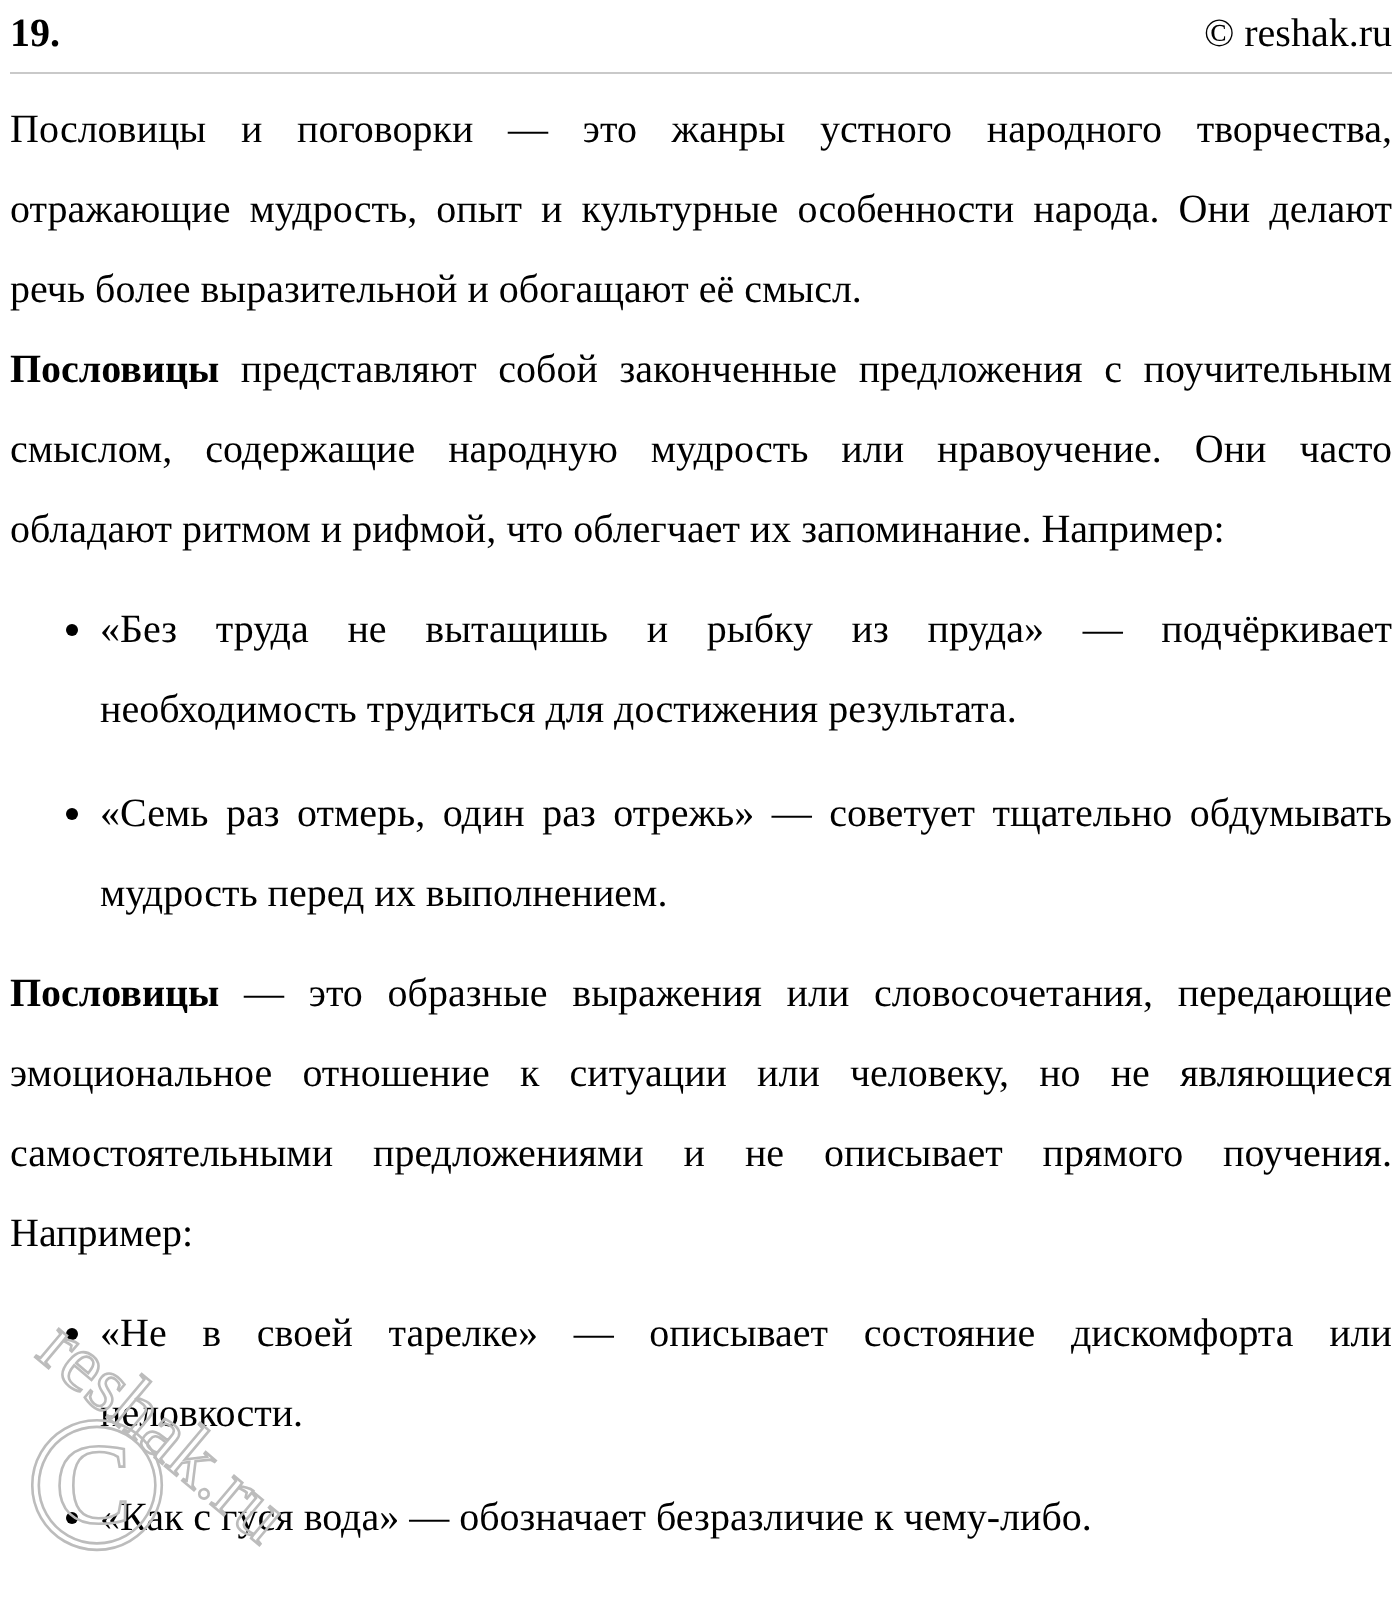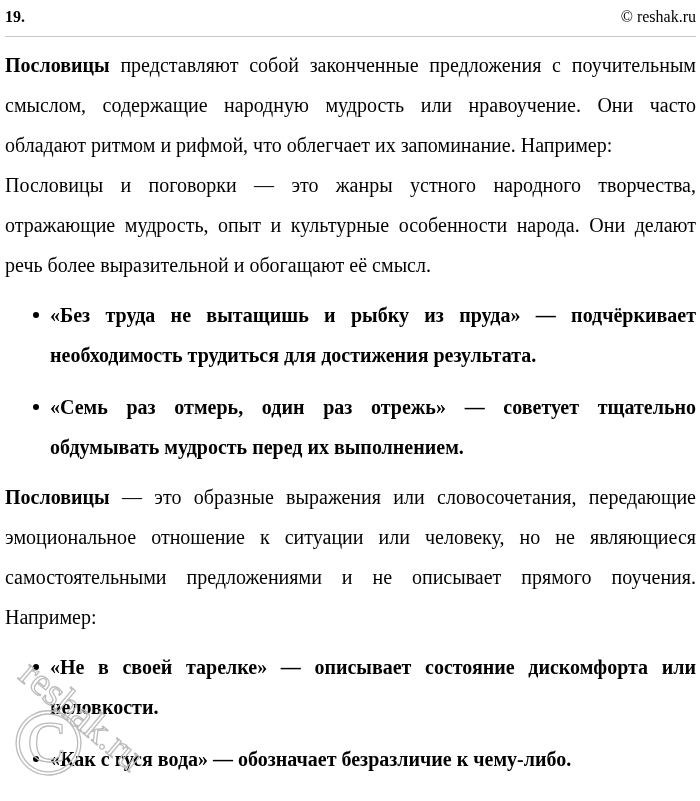--- a/index.html
+++ b/index.html
@@ -13,21 +13,21 @@
       position: relative;
     }
     .page {
       padding: 5px 4px 0 5px;
       position: relative;
     }
     .header {
       display: flex;
       justify-content: space-between;
       align-items: flex-start;
-      font-size: 16px;
+      font-size: 20px;
       line-height: 24px;
       gap: 19px;
     }
     .doc-number { font-weight: bold; }
     .copyright { font-weight: normal; }
     .rule {
       border: none;
       border-top: 1px solid #c9c9c9;
       margin: 7px 0 0 0;
       height: 0;
@@ -42,21 +42,20 @@
     .content strong { font-weight: bold; }
     ul.plain-list {
       list-style: none;
       margin: 10px 0;
       padding: 0;
     }
     ul.plain-list li {
       position: relative;
       padding-left: 45px;
       margin-bottom: 12px;
-      font-weight: bold;
     }
     ul.plain-list li:last-child { margin-bottom: 0; }
     ul.plain-list li::before {
       content: "";
       position: absolute;
       left: 28px;
       top: 17px;
       width: 6px;
       height: 6px;
       background: #000000;
@@ -78,23 +77,23 @@
 
   <div class="header">
     <span class="doc-number">19.</span>
     <span class="copyright">© reshak.ru</span>
   </div>
 
   <hr class="rule">
 
   <div class="content">
 
+    <p>Пословицы и поговорки — это жанры устного народного творчества, отражающие мудрость, опыт и культурные особенности народа. Они делают речь более выразительной и обогащают её смысл.</p>
+
     <p><strong>Пословицы</strong><span> представляют собой законченные предложения с поучительным смыслом, содержащие народную мудрость или нравоучение. Они часто обладают ритмом и рифмой, что облегчает их запоминание. Например:</span></p>
-
-    <p>Пословицы и поговорки — это жанры устного народного творчества, отражающие мудрость, опыт и культурные особенности народа. Они делают речь более выразительной и обогащают её смысл.</p>
 
     <ul class="plain-list">
       <li>«Без труда не вытащишь и рыбку из пруда» — подчёркивает необходимость трудиться для достижения результата.</li>
       <li>«Семь раз отмерь, один раз отрежь» — советует тщательно обдумывать мудрость перед их выполнением.</li>
     </ul>
 
     <p><strong>Пословицы</strong><span> — это образные выражения или словосочетания, передающие эмоциональное отношение к ситуации или человеку, но не являющиеся самостоятельными предложениями и не описывает прямого поучения. Например:</span></p>
 
     <ul class="plain-list">
       <li>«Не в своей тарелке» — описывает состояние дискомфорта или неловкости.</li>

